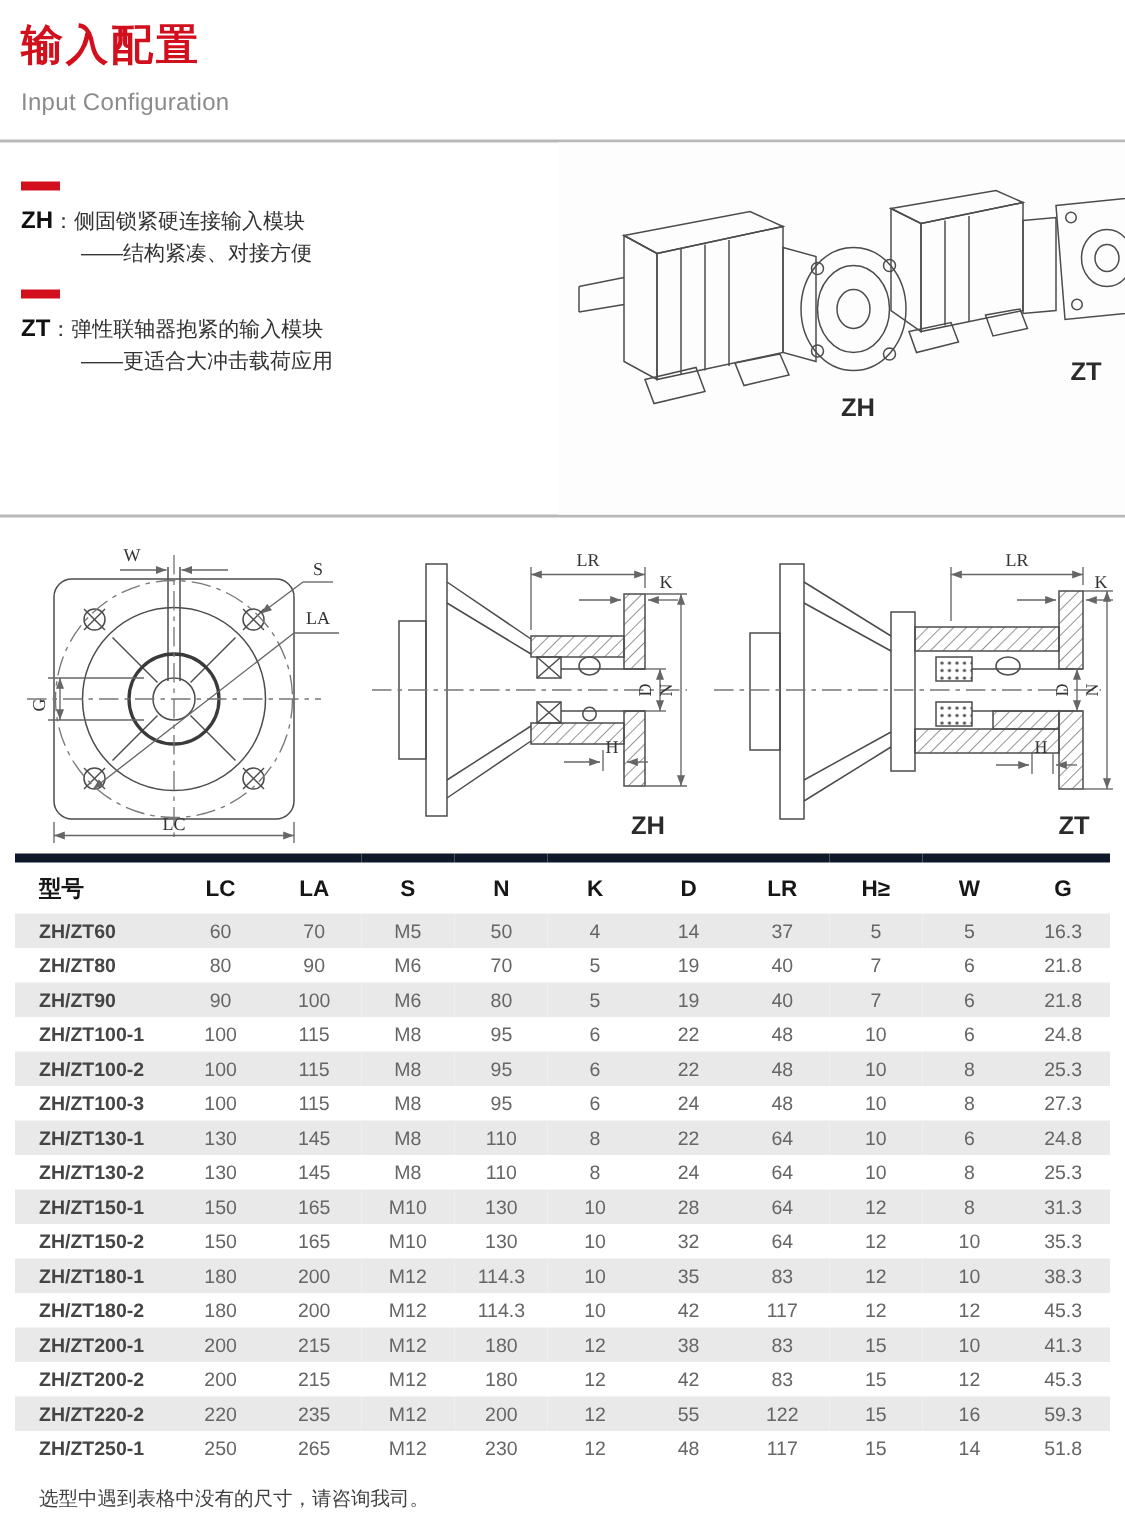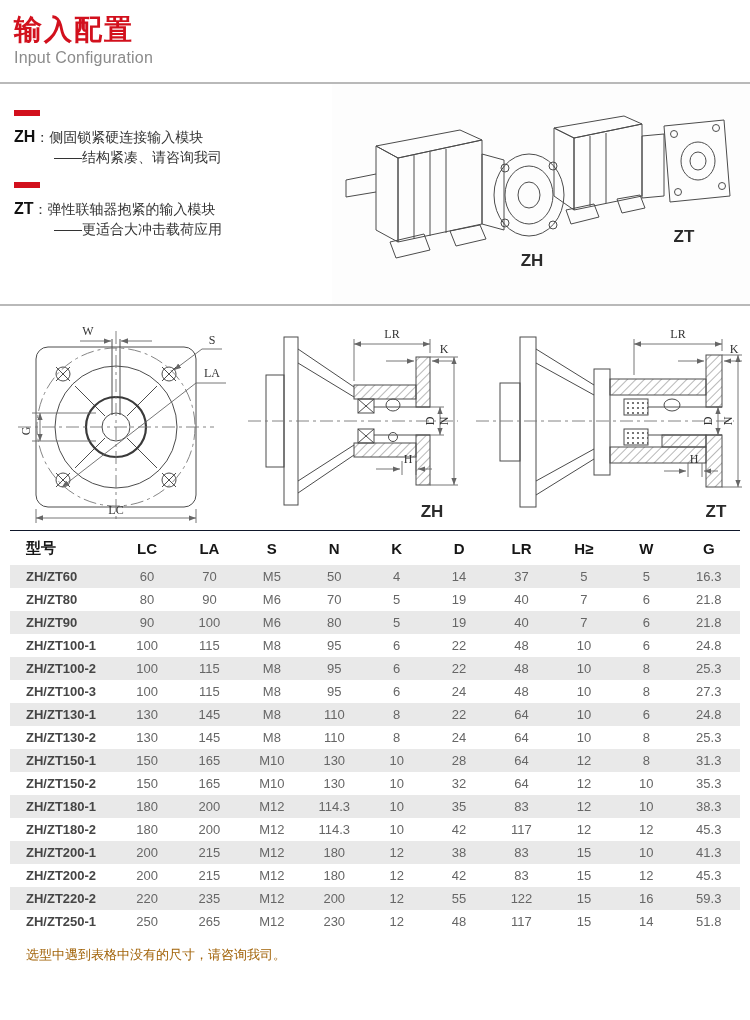--- a/index.html
+++ b/index.html
@@ -5,25 +5,25 @@
   * { margin:0; padding:0; box-sizing:border-box; }
   body { background:#fff; }
   .page {
     position:relative; width:750px; height:1020px; margin:0 auto;
     background:#fff; overflow:hidden;
     font-family:"Liberation Sans","DejaVu Sans",sans-serif; color:#333;
   }
   
   .header { padding:14px 0 0 14px; }
   .title-zh { font-size:28px; font-weight:bold; color:#d2101d; letter-spacing:2px; line-height:1.15; }
-  .title-en { font-size:16px; color:#8b8b8b; margin-top:3px; letter-spacing:0.2px; }
+  .title-en { font-size:16px; color:#8b8b8b; margin-top:14px; letter-spacing:0.2px; }
   .rule { border:none; border-top:2px solid #b9b9b9; margin:0; }
   .rule-1 { margin-top:15px; }
   
-  .intro { display:flex; height:220px; }
+  .intro { display:flex; height:248px;gap:40px; }
   .modules { width:332px; padding:26px 0 0 14px; flex:none; }
   .module { margin-bottom:16px; }
   .dash { width:26px; height:6px; margin-bottom:11px; background:#d2101d; }
   .mod-line { font-size:14px; color:#333; line-height:1.25; }
   .mod-code { font-size:16px; font-weight:bold; color:#111; }
   .mod-sep { font-size:14px; color:#333; }
   .mod-sub { font-size:14px; color:#333; margin-left:40px; line-height:1.3; margin-top:1px; }
   .photo { flex:1; position:relative; background:#fdfdfd; }
   .photo svg { display:block; }
   
@@ -32,46 +32,46 @@
   .dwg { stroke:#4c4c4c; stroke-width:1; fill:none; }
   .dwg-bold { stroke:#3a3a3a; stroke-width:2.2; fill:none; }
   .dim { stroke:#666; stroke-width:0.9; fill:none; }
   .cl { stroke:#777; stroke-width:0.9; fill:none; stroke-dasharray:13 4 3 4; }
   .dimtxt { font-family:"Liberation Serif","DejaVu Serif",serif; font-size:12px; fill:#333; }
   .cap { font-family:"Liberation Sans",sans-serif; font-size:17px; font-weight:600; fill:#2b2b2b; }
   .photo-label { font-family:"Liberation Sans",sans-serif; font-size:17px; font-weight:600; fill:#2b2b2b; }
   .arrowfill { fill:#666; stroke:none; }
   
   .table-wrap { margin:4px 10px 0 10px; }
-  table { width:100%; border-collapse:collapse; border-top:1px solid #0f172a; table-layout:fixed; }
+  table { width:100%; border-collapse:collapse; border-top:6px solid #0f172a; table-layout:fixed; }
   thead th { font-size:15px; font-weight:bold; color:#161616; padding:8px 0 7px 0; text-align:center; }
   thead th:first-child { text-align:left; padding-left:16px; width:14.5%; }
   tbody td { font-size:13px; color:#666; text-align:center; padding:4px 0; height:15px; line-height:15px; }
   tbody td:first-child { text-align:left; padding-left:16px; font-weight:bold; color:#454545; }
   tbody tr:nth-child(odd) { background:#e9e9e9; }
   
-  .note { margin:13px 0 0 26px; font-size:13px; color:#a16207; }
+  .note { margin:13px 0 0 26px; font-size:13px; color:#404040; }
 </style>
 </head>
 <body>
 
 <div class="page">
 
   <div class="header">
     <div class="title-zh">输入配置</div>
     <div class="title-en">Input Configuration</div>
   </div>
   <hr class="rule rule-1">
 
   <div class="intro">
     <div class="modules">
       <div class="module">
         <div class="dash"></div>
         <div class="mod-line"><span class="mod-code">ZH</span><span class="mod-sep">：</span><span>侧固锁紧硬连接输入模块</span></div>
-        <div class="mod-sub">——结构紧凑、请咨询我司</div>
+        <div class="mod-sub">——结构紧凑、对接方便</div>
       </div>
       <div class="module">
         <div class="dash"></div>
         <div class="mod-line"><span class="mod-code">ZT</span><span class="mod-sep">：</span><span>弹性联轴器抱紧的输入模块</span></div>
         <div class="mod-sub">——更适合大冲击载荷应用</div>
       </div>
     </div>
 
     <div class="photo">
       <svg width="415" height="198" viewBox="0 0 415 198">

